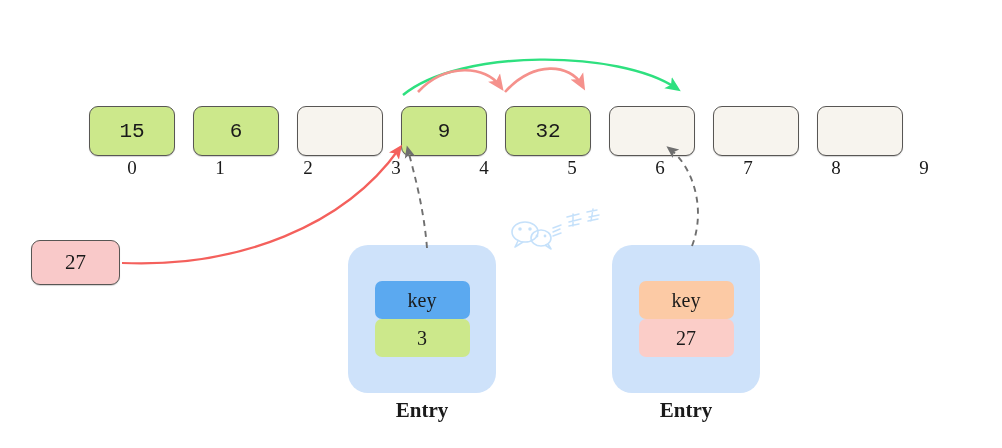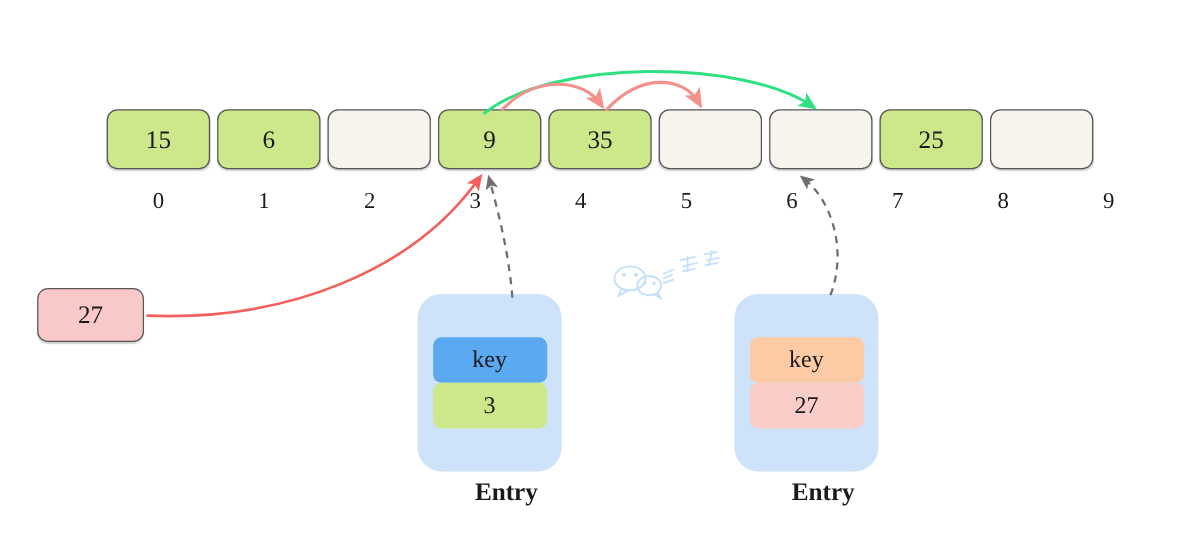--- a/index.html
+++ b/index.html
@@ -31,24 +31,25 @@
     width: 1002px;
     height: 448px;
     pointer-events: none;
     z-index: 5;
   }
 
   
   #array-row {
     position: absolute;
     left: 89px;
-    top: 91px;
-    display: flex;
-    gap: 6px;
+    top: 106px;
+    display: flex;
+    gap: 18px;
     z-index: 2;
+    font-family: Liberation Mono, monospace;
   }
   .cell {
     width: 86px;
     height: 50px;
     border: 1.6px solid #585654;
     border-radius: 9px;
     box-sizing: border-box;
     display: flex;
     align-items: center;
     justify-content: center;
@@ -92,21 +93,21 @@
     align-items: center;
     justify-content: center;
     font-size: 21px;
     box-shadow: 0 1px 1px rgba(0,0,0,0.18);
     z-index: 3;
   }
 
   
   .entry-card {
     position: absolute;
-    width: 120px;
+    width: 148px;
     height: 148px;
     background: #cee2fa;
     border-radius: 20px;
     z-index: 3;
     display: flex;
     flex-direction: column;
     align-items: center;
     justify-content: center;
     gap: 0;
   }
@@ -184,24 +185,23 @@
     <path d="M 427,248 C 424,210 415,176 408,150" fill="none" stroke="#6f6f6f" stroke-width="1.9" stroke-dasharray="6,5" marker-end="url(#head-gray)"></path>
 
     <path d="M 692,246 C 706,210 694,168 670,149" fill="none" stroke="#6f6f6f" stroke-width="1.9" stroke-dasharray="6,5" marker-end="url(#head-gray)"></path>
   </svg>
 
   <div id="array-row">
     <div class="cell filled">15</div>
     <div class="cell filled">6</div>
     <div class="cell"></div>
     <div class="cell filled">9</div>
-    <div class="cell filled">35</div>
-    <div class="cell"></div>
-    <div class="cell"></div>
-    <div class="cell filled">25</div>
+    <div class="cell filled">32</div>
+    <div class="cell"></div>
+    <div class="cell"></div>
     <div class="cell"></div>
   </div>
 
   <div id="index-row">
     <div class="index-label">0</div>
     <div class="index-label">1</div>
     <div class="index-label">2</div>
     <div class="index-label">3</div>
     <div class="index-label">4</div>
     <div class="index-label">5</div>

